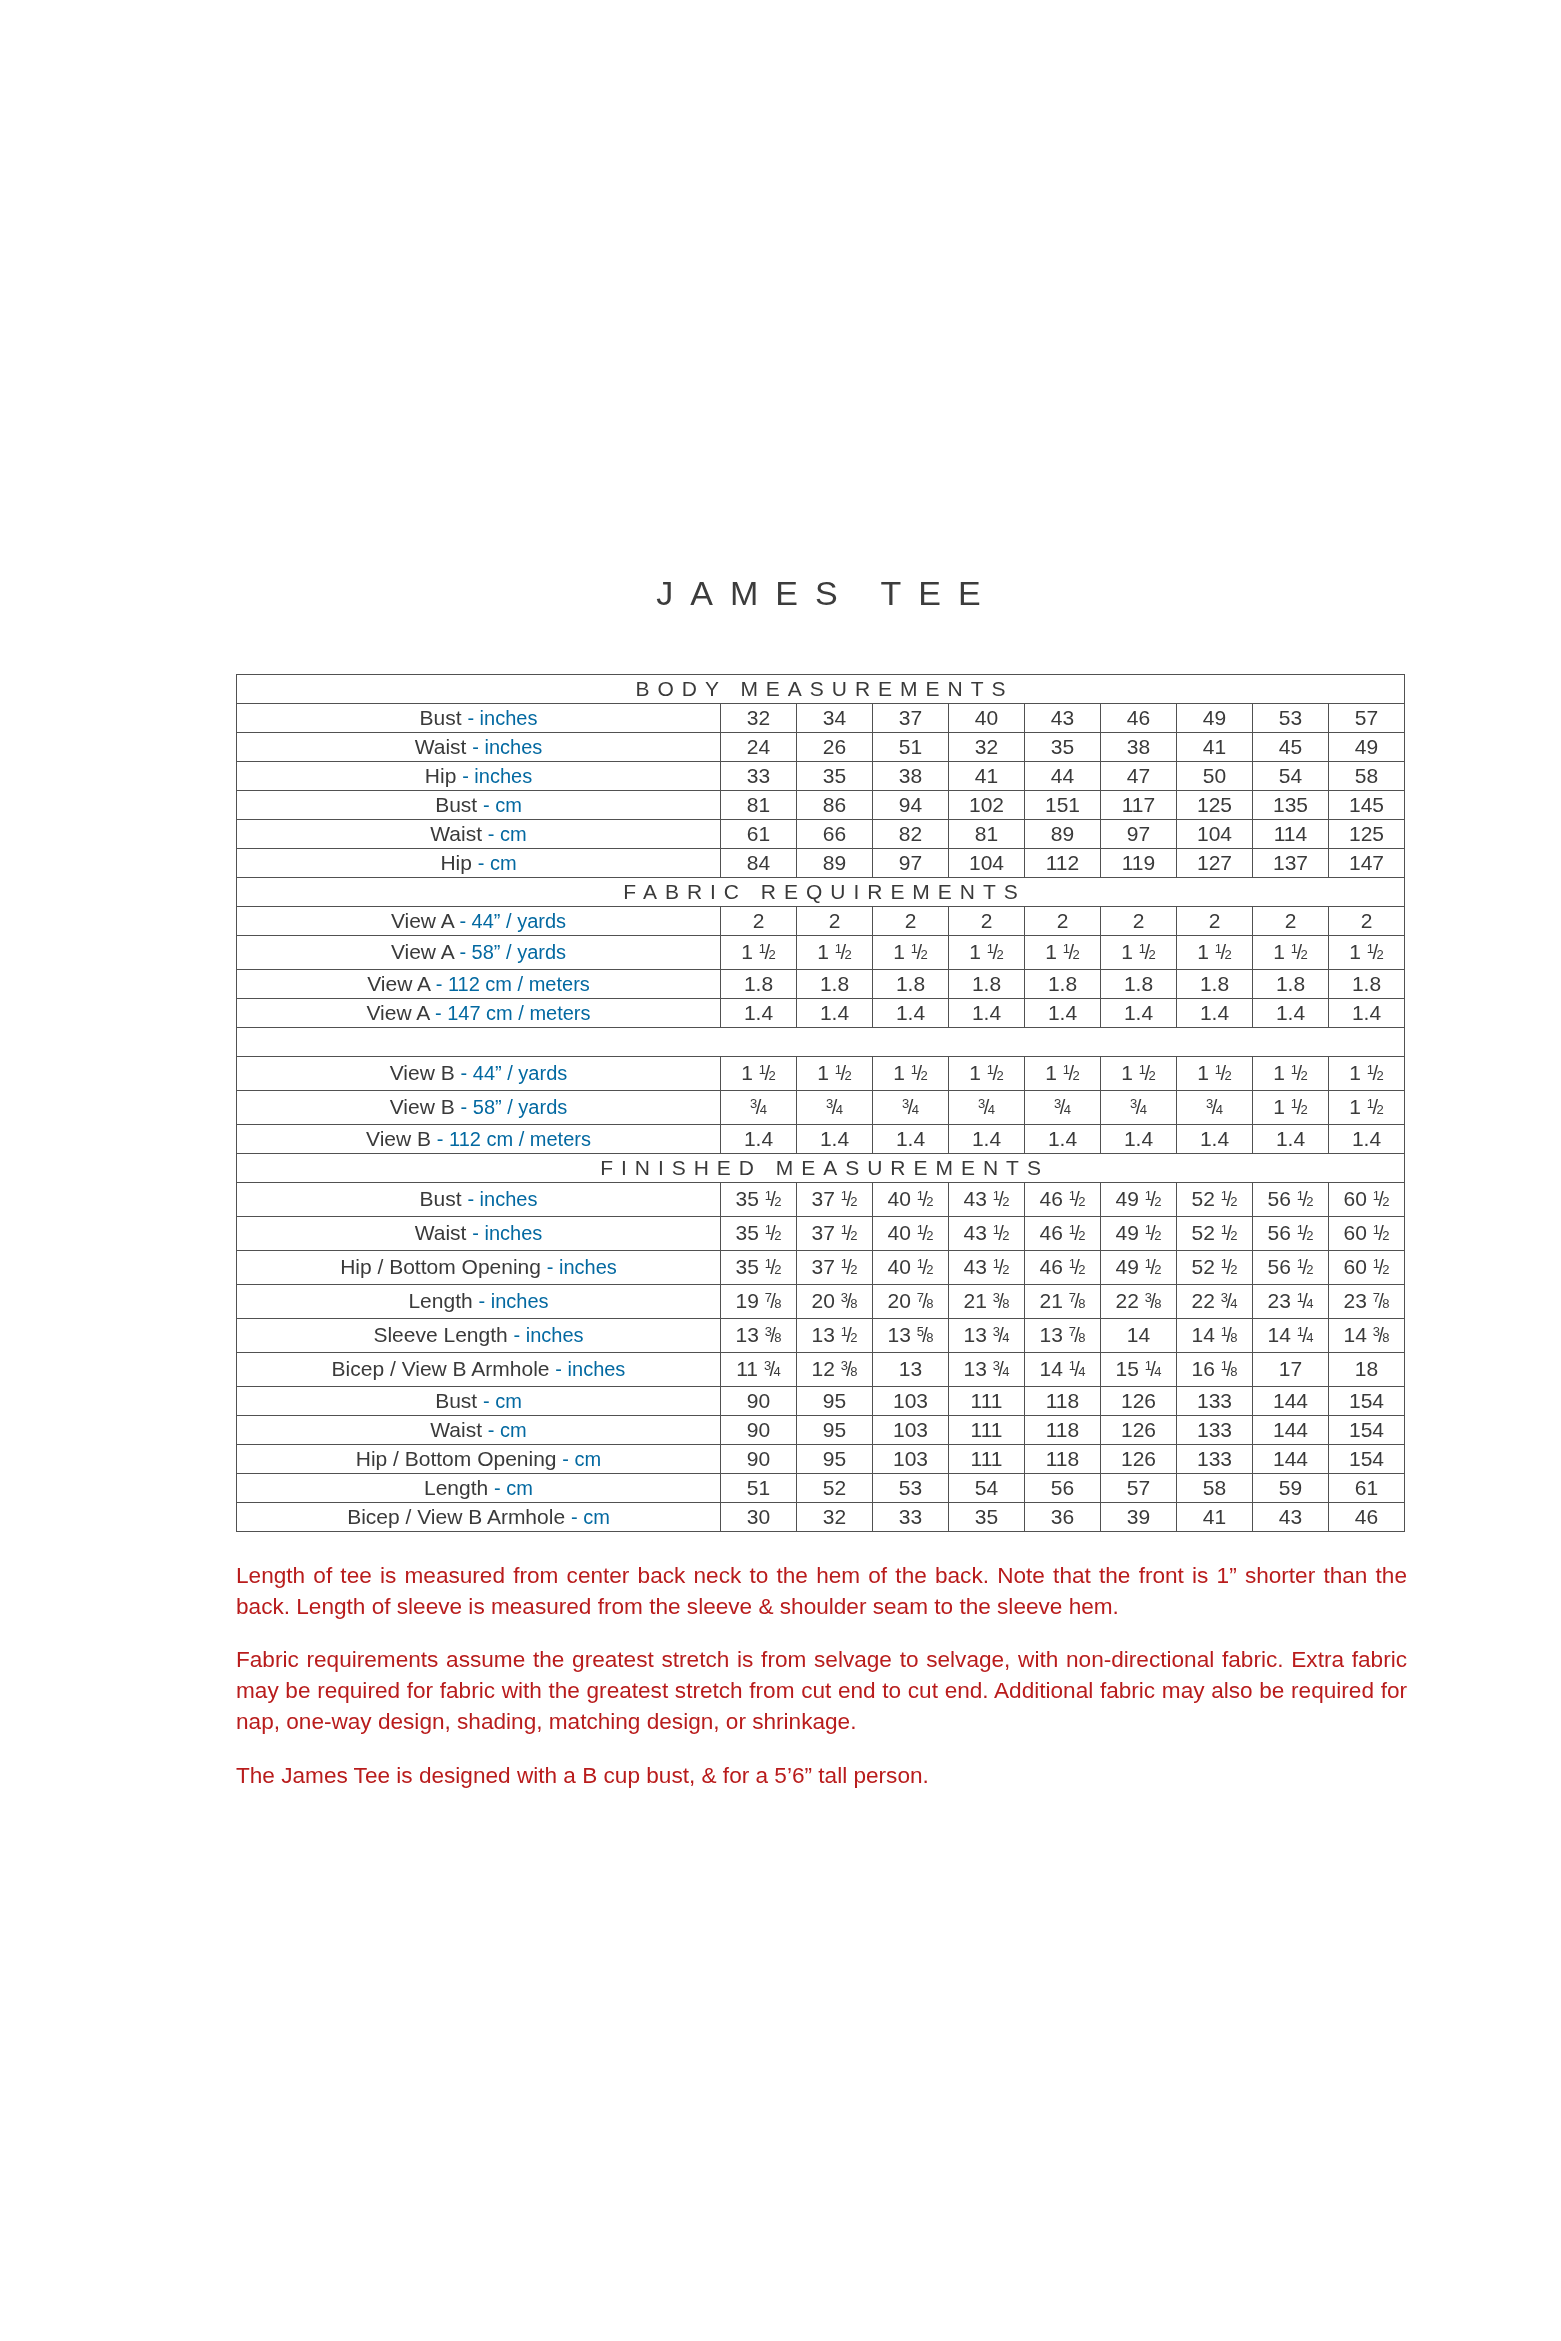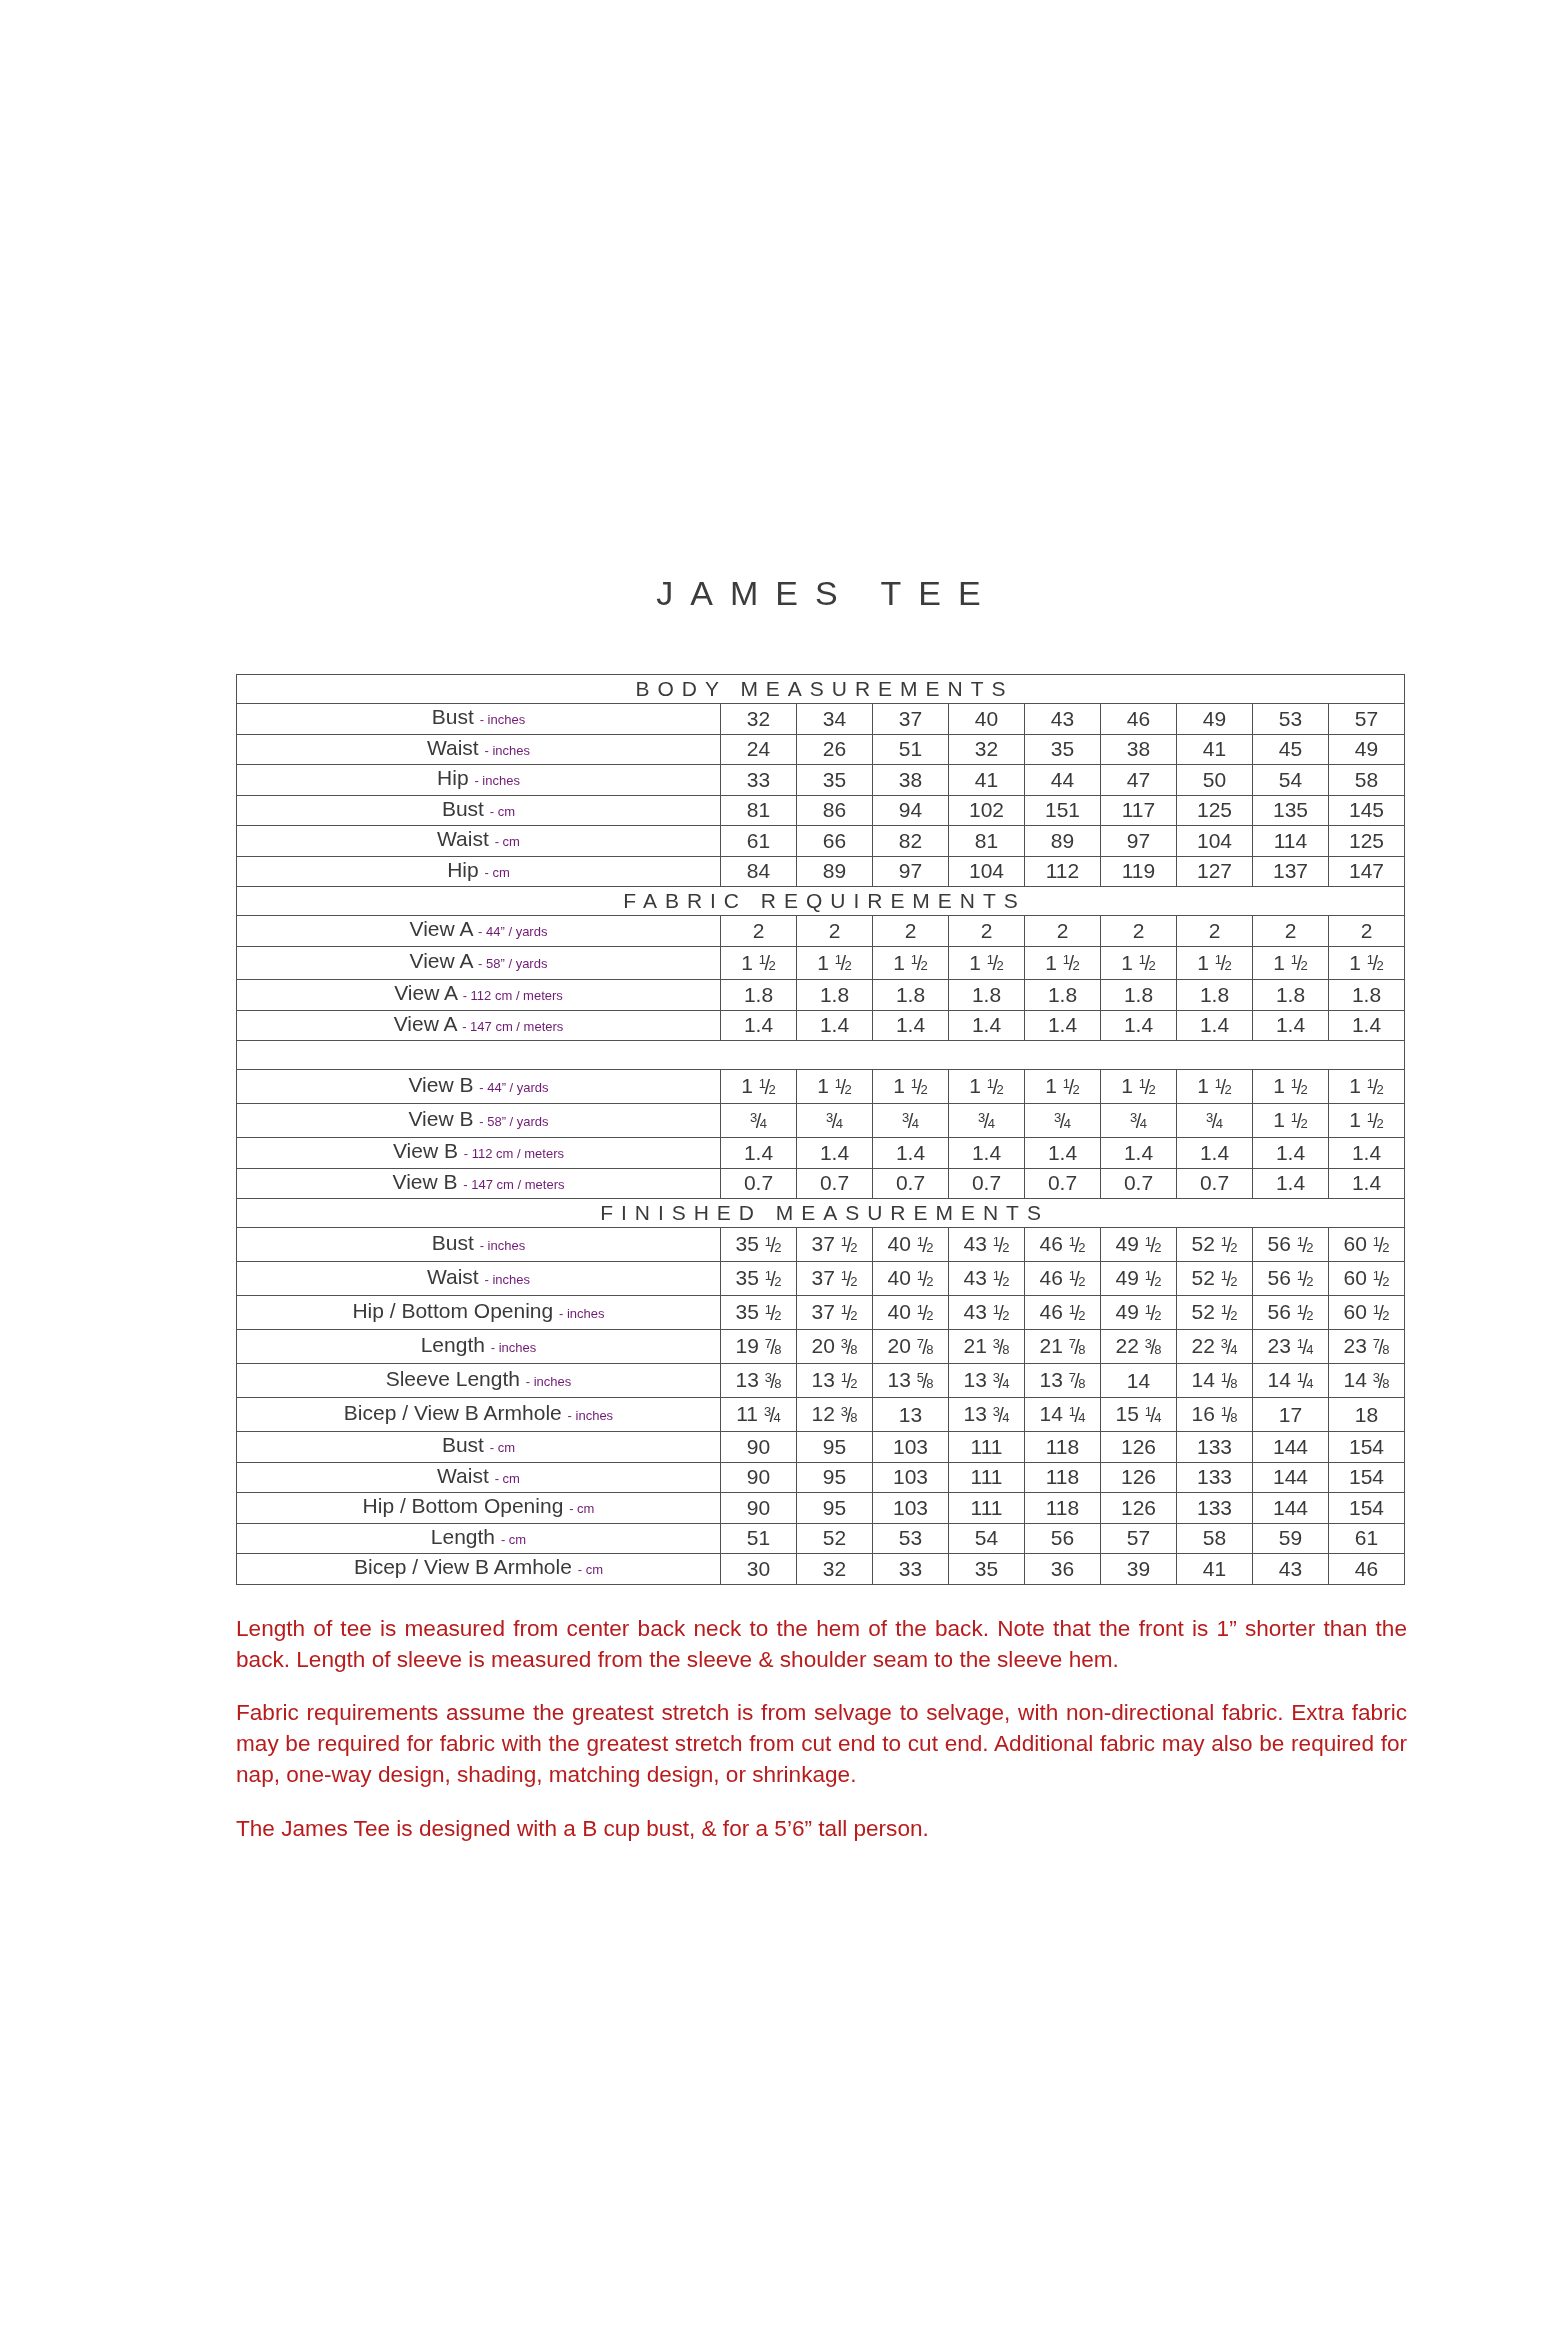--- a/index.html
+++ b/index.html
@@ -44,22 +44,22 @@
     white-space: nowrap;
     overflow: hidden;
     color: #3a3a3a;
   }
   td.label {
     text-align: left;
     padding-left: 7px;
     font-size: 22px;
   }
   td.label .unit {
-    font-size: 13px;
-    color: #701a75;
+    font-size: 20px;
+    color: #0369a1;
   }
   td.section {
     font-size: 23.4px;
     letter-spacing: 0.38em;
     text-indent: 0.38em;
     height: 30px;
   }
   td.spacer {
     height: 44px;
   }
@@ -260,32 +260,20 @@
           <td>1.4</td>
           <td>1.4</td>
           <td>1.4</td>
           <td>1.4</td>
           <td>1.4</td>
           <td>1.4</td>
           <td>1.4</td>
           <td>1.4</td>
         </tr>
         <tr>
-          <td class="label">View B <span class="unit">- 147 cm / meters</span></td>
-          <td>0.7</td>
-          <td>0.7</td>
-          <td>0.7</td>
-          <td>0.7</td>
-          <td>0.7</td>
-          <td>0.7</td>
-          <td>0.7</td>
-          <td>1.4</td>
-          <td>1.4</td>
-        </tr>
-        <tr>
           <td class="section" colspan="10">FINISHED MEASUREMENTS</td>
         </tr>
         <tr>
           <td class="label">Bust <span class="unit">- inches</span></td>
           <td>35 <span class="fr"><span class="fn">1</span><span class="fs">/</span><span class="fd">2</span></span></td>
           <td>37 <span class="fr"><span class="fn">1</span><span class="fs">/</span><span class="fd">2</span></span></td>
           <td>40 <span class="fr"><span class="fn">1</span><span class="fs">/</span><span class="fd">2</span></span></td>
           <td>43 <span class="fr"><span class="fn">1</span><span class="fs">/</span><span class="fd">2</span></span></td>
           <td>46 <span class="fr"><span class="fn">1</span><span class="fs">/</span><span class="fd">2</span></span></td>
           <td>49 <span class="fr"><span class="fn">1</span><span class="fs">/</span><span class="fd">2</span></span></td>

